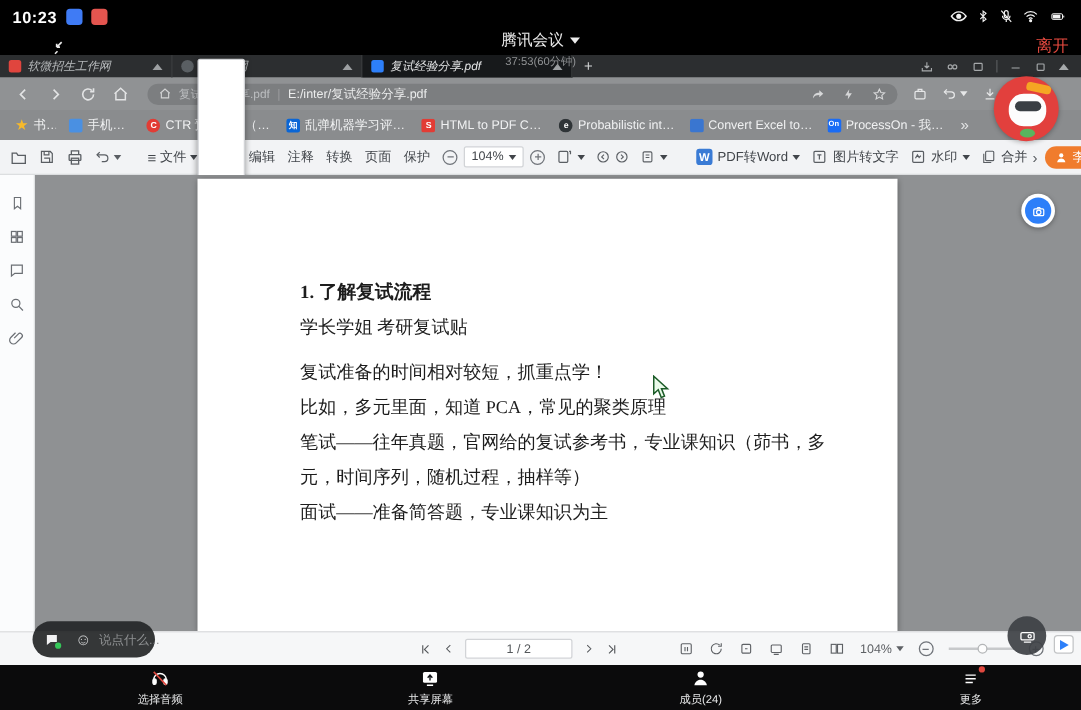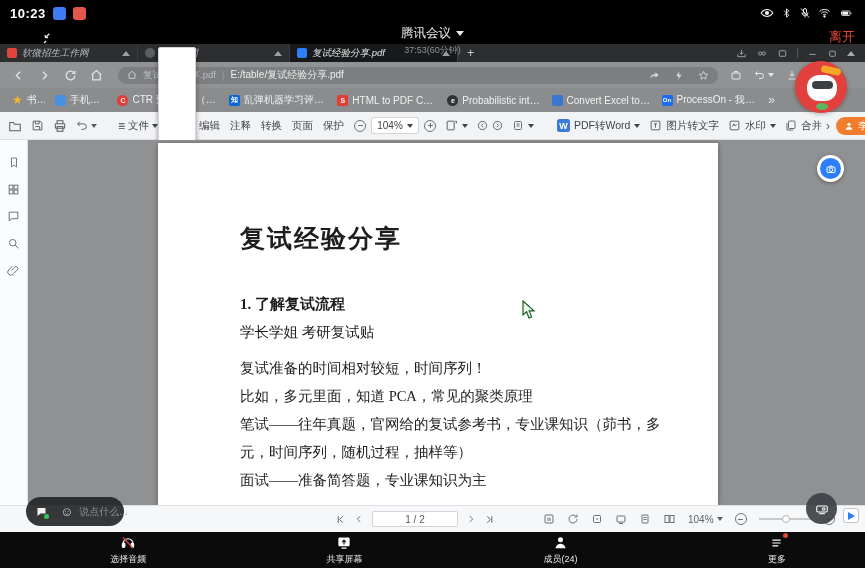--- a/index.html
+++ b/index.html
@@ -266,21 +266,21 @@
         </span>
       <div class="addr-pill">
         <span class="ap-home">
             <svg width="10" height="10" viewBox="0 0 24 24" fill="none" stroke="currentColor" stroke-width="2.2">
               <path d="M3 11l9-8 9 8"></path>
               <path d="M5 10v10h14V10"></path>
             </svg>
           </span>
         <span class="ap-title">复试经验分享.pdf</span>
         <span class="ap-sep">|</span>
-        <span class="ap-url">E:/table/复试经验分享.pdf</span>
+        <span class="ap-url">E:/inter/复试经验分享.pdf</span>
         <span class="ap-ico">
             <svg width="11" height="11" viewBox="0 0 24 24">
               <path d="M14 5l7 6-7 6v-4C8 13 5 15 3 19c0-7 5-10 11-10z" fill="currentColor"></path>
             </svg>
           </span>
         <span class="ap-ico">
             <svg width="10" height="11" viewBox="0 0 24 24">
               <path d="M13 2L5 14h6l-1 8 8-12h-6z" fill="currentColor"></path>
             </svg>
           </span>
@@ -503,24 +503,23 @@
           </span>
         <span>
             <svg width="13" height="13" viewBox="0 0 24 24" fill="none" stroke="currentColor" stroke-width="1.8">
               <path d="M8 12l6-6a3.5 3.5 0 0 1 5 5l-8 8a5.5 5.5 0 0 1-8-8l7-7"></path>
             </svg>
           </span>
       </div>
 
       <div class="page">
         <div class="doc">
-          <div class="doc-title">复试经验分享</div>
           <div class="doc-h h1">1. 了解复试流程</div>
           <div class="doc-p p1">学长学姐 考研复试贴</div>
-          <div class="doc-p body-line">复试准备的时间相对较短，时间序列！</div>
+          <div class="doc-p body-line">复试准备的时间相对较短，抓重点学！</div>
           <div class="doc-p body-line">比如，多元里面，知道 PCA，常见的聚类原理</div>
           <div class="doc-p body-line">笔试——往年真题，官网给的复试参考书，专业课知识（茆书，多</div>
           <div class="doc-p body-line">元，时间序列，随机过程，抽样等）</div>
           <div class="doc-p body-line">面试——准备简答题，专业课知识为主</div>
         </div>
       </div>
     </div>
 
     <div class="wps-status">
       <div class="st-nav">

